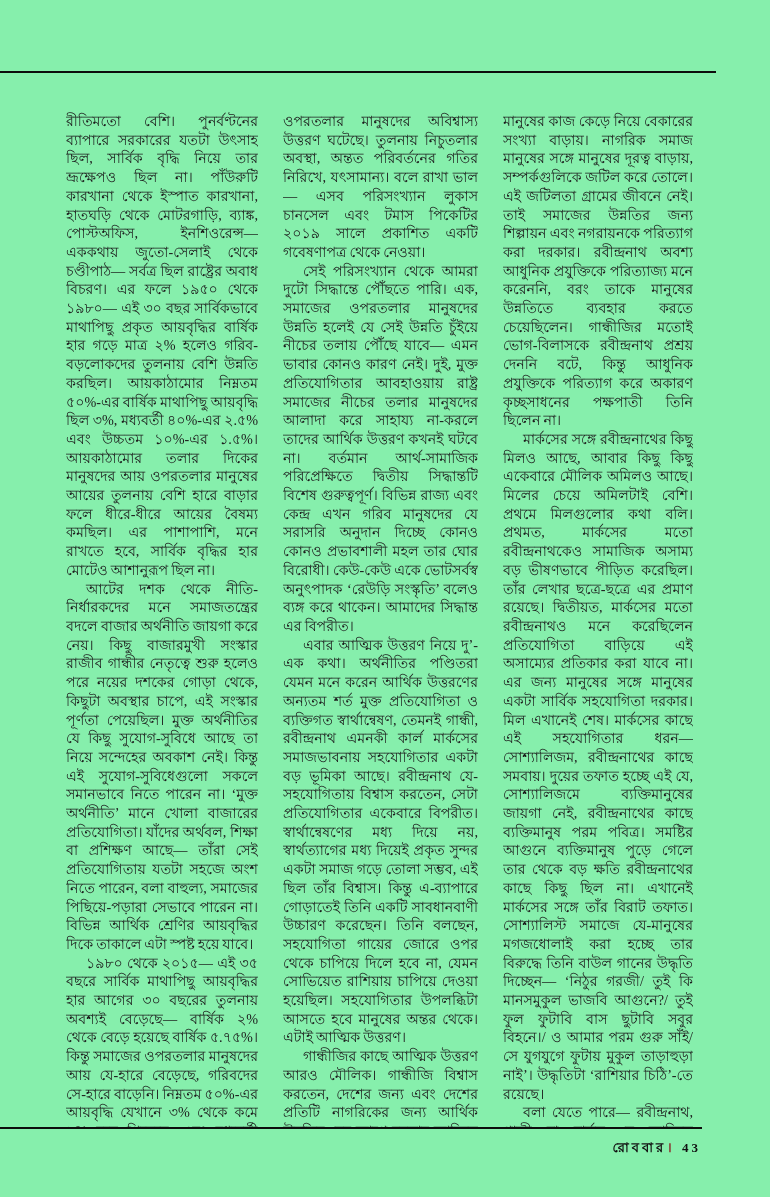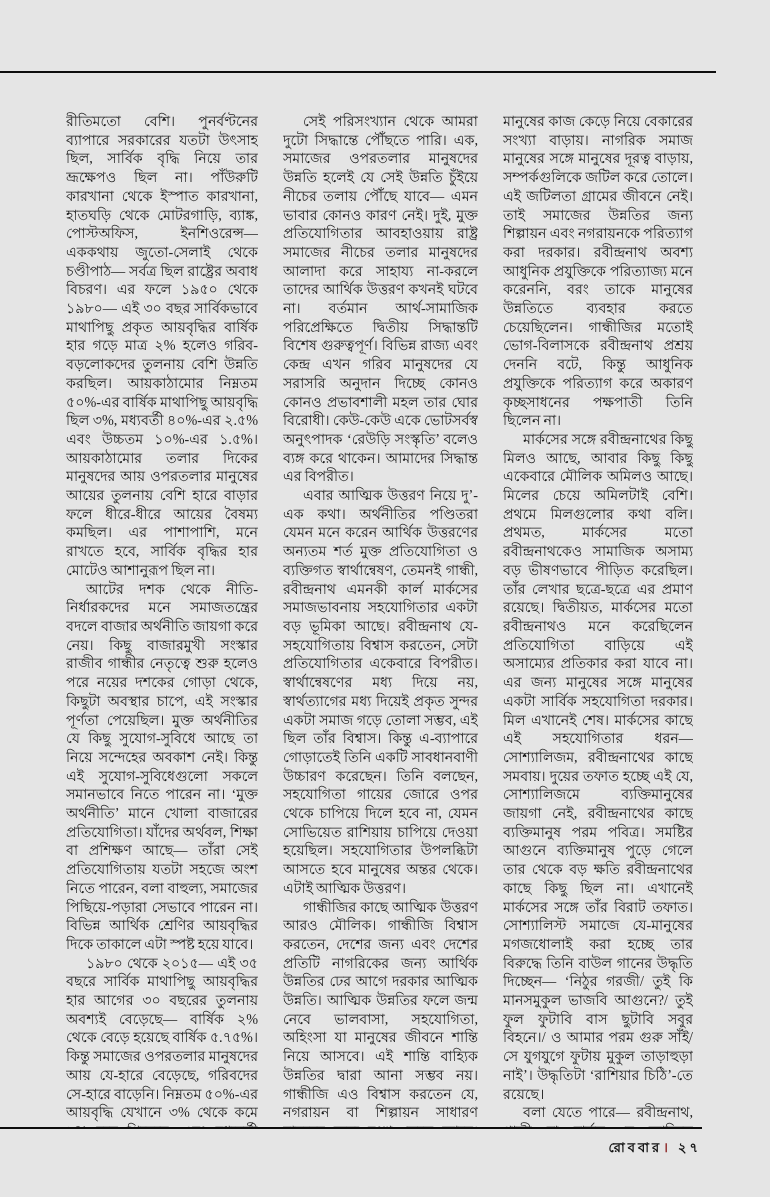--- a/index.html
+++ b/index.html
@@ -7,21 +7,21 @@
     background: #ffffff;
   }
   body {
     width: 770px; height: 1197px;
     position: relative;
     overflow: hidden;
     font-family: "Liberation Serif", "DejaVu Serif", serif;
   }
   .page {
     position: absolute; inset: 0;
-    background: #e5e5e5;
+    background: #86efac;
   }
   .rule {
     position: absolute; left: 0; height: 2px;
     background: #0d0d0d;
   }
   .rule-top    { top: 71px;  width: 716px; }
   .rule-bottom { top: 1127px; width: 702px; }
   .columns {
     position: absolute;
     left: 66px; top: 112px;
@@ -61,31 +61,32 @@
 
   <div class="rule rule-top"></div>
 
   <div class="columns">
     <div class="col col-1">
         <p class="para">রীতিমতো বেশি। পুনর্বণ্টনের ব্যাপারে সরকারের যতটা উৎসাহ ছিল, সার্বিক বৃদ্ধি নিয়ে তার ভ্রূক্ষেপও ছিল না। পাঁউরুটি কারখানা থেকে ইস্পাত কারখানা, হাতঘড়ি থেকে মোটরগাড়ি, ব্যাঙ্ক, পোস্টঅফিস, ইনশিওরেন্স— এককথায় জুতো-সেলাই থেকে চণ্ডীপাঠ— সর্বত্র ছিল রাষ্ট্রের অবাধ বিচরণ। এর ফলে ১৯৫০ থেকে ১৯৮০— এই ৩০ বছর সার্বিকভাবে মাথাপিছু প্রকৃত আয়বৃদ্ধির বার্ষিক হার গড়ে মাত্র ২% হলেও গরিব-বড়লোকদের তুলনায় বেশি উন্নতি করছিল। আয়কাঠামোর নিম্নতম ৫০%-এর বার্ষিক মাথাপিছু আয়বৃদ্ধি ছিল ৩%, মধ্যবর্তী ৪০%-এর ২.৫% এবং উচ্চতম ১০%-এর ১.৫%। আয়কাঠামোর তলার দিকের মানুষদের আয় ওপরতলার মানুষের আয়ের তুলনায় বেশি হারে বাড়ার ফলে ধীরে-ধীরে আয়ের বৈষম্য কমছিল। এর পাশাপাশি, মনে রাখতে হবে, সার্বিক বৃদ্ধির হার মোটেও আশানুরূপ ছিল না।</p>
         <p class="para indent">আটের দশক থেকে নীতি-নির্ধারকদের মনে সমাজতন্ত্রের বদলে বাজার অর্থনীতি জায়গা করে নেয়। কিছু বাজারমুখী সংস্কার রাজীব গান্ধীর নেতৃত্বে শুরু হলেও পরে নয়ের দশকের গোড়া থেকে, কিছুটা অবস্থার চাপে, এই সংস্কার পূর্ণতা পেয়েছিল। মুক্ত অর্থনীতির যে কিছু সুযোগ-সুবিধে আছে তা নিয়ে সন্দেহের অবকাশ নেই। কিন্তু এই সুযোগ-সুবিধেগুলো সকলে সমানভাবে নিতে পারেন না। ‘মুক্ত অর্থনীতি’ মানে খোলা বাজারের প্রতিযোগিতা। যাঁদের অর্থবল, শিক্ষা বা প্রশিক্ষণ আছে— তাঁরা সেই প্রতিযোগিতায় যতটা সহজে অংশ নিতে পারেন, বলা বাহুল্য, সমাজের পিছিয়ে-পড়ারা সেভাবে পারেন না। বিভিন্ন আর্থিক শ্রেণির আয়বৃদ্ধির দিকে তাকালে এটা স্পষ্ট হয়ে যাবে।</p>
         <p class="para indent">১৯৮০ থেকে ২০১৫— এই ৩৫ বছরে সার্বিক মাথাপিছু আয়বৃদ্ধির হার আগের ৩০ বছরের তুলনায় অবশ্যই বেড়েছে— বার্ষিক ২% থেকে বেড়ে হয়েছে বার্ষিক ৫.৭৫%। কিন্তু সমাজের ওপরতলার মানুষদের আয় যে-হারে বেড়েছে, গরিবদের সে-হারে বাড়েনি। নিম্নতম ৫০%-এর আয়বৃদ্ধি যেখানে ৩% থেকে কমে ২% হয়ে গিয়েছে, এবং মধ্যবর্তী ৪০%-এর আয়বৃদ্ধির হার প্রায় অপরিবর্তিত আছে, সেখানে উচ্চতম ১০%-এর বার্ষিক আয়বৃদ্ধির হার ১.৫% থেকে বেড়ে হয়েছে ১২.৪%। অর্থাৎ বিশ্বায়ন এবং খোলাবাজারের অর্থনীতির ফলে মাথাপিছু বৃদ্ধির সার্বিক হার উল্লেখযোগ্যভাবে বেড়েছে এবং সমাজের</p>
       </div>
     <div class="col col-2">
+        <p class="para">ওপরতলার মানুষদের অবিশ্বাস্য উত্তরণ ঘটেছে। তুলনায় নিচুতলার অবস্থা, অন্তত পরিবর্তনের গতির নিরিখে, যৎসামান্য। বলে রাখা ভাল— এসব পরিসংখ্যান লুকাস চানসেল এবং টমাস পিকেটির ২০১৯ সালে প্রকাশিত একটি গবেষণাপত্র থেকে নেওয়া।</p>
         <p class="para indent">সেই পরিসংখ্যান থেকে আমরা দুটো সিদ্ধান্তে পৌঁছতে পারি। এক, সমাজের ওপরতলার মানুষদের উন্নতি হলেই যে সেই উন্নতি চুঁইয়ে নীচের তলায় পৌঁছে যাবে— এমন ভাবার কোনও কারণ নেই। দুই, মুক্ত প্রতিযোগিতার আবহাওয়ায় রাষ্ট্র সমাজের নীচের তলার মানুষদের আলাদা করে সাহায্য না-করলে তাদের আর্থিক উত্তরণ কখনই ঘটবে না। বর্তমান আর্থ-সামাজিক পরিপ্রেক্ষিতে দ্বিতীয় সিদ্ধান্তটি বিশেষ গুরুত্বপূর্ণ। বিভিন্ন রাজ্য এবং কেন্দ্র এখন গরিব মানুষদের যে সরাসরি অনুদান দিচ্ছে কোনও কোনও প্রভাবশালী মহল তার ঘোর বিরোধী। কেউ-কেউ একে ভোটসর্বস্ব অনুৎপাদক ‘রেউড়ি সংস্কৃতি’ বলেও ব্যঙ্গ করে থাকেন। আমাদের সিদ্ধান্ত এর বিপরীত।</p>
         <p class="para indent">এবার আত্মিক উত্তরণ নিয়ে দু’-এক কথা। অর্থনীতির পণ্ডিতরা যেমন মনে করেন আর্থিক উত্তরণের অন্যতম শর্ত মুক্ত প্রতিযোগিতা ও ব্যক্তিগত স্বার্থান্বেষণ, তেমনই গান্ধী, রবীন্দ্রনাথ এমনকী কার্ল মার্কসের সমাজভাবনায় সহযোগিতার একটা বড় ভূমিকা আছে। রবীন্দ্রনাথ যে-সহযোগিতায় বিশ্বাস করতেন, সেটা প্রতিযোগিতার একেবারে বিপরীত। স্বার্থান্বেষণের মধ্য দিয়ে নয়, স্বার্থত্যাগের মধ্য দিয়েই প্রকৃত সুন্দর একটা সমাজ গড়ে তোলা সম্ভব, এই ছিল তাঁর বিশ্বাস। কিন্তু এ-ব্যাপারে গোড়াতেই তিনি একটি সাবধানবাণী উচ্চারণ করেছেন। তিনি বলছেন, সহযোগিতা গায়ের জোরে ওপর থেকে চাপিয়ে দিলে হবে না, যেমন সোভিয়েত রাশিয়ায় চাপিয়ে দেওয়া হয়েছিল। সহযোগিতার উপলব্ধিটা আসতে হবে মানুষের অন্তর থেকে। এটাই আত্মিক উত্তরণ।</p>
         <p class="para indent">গান্ধীজির কাছে আত্মিক উত্তরণ আরও মৌলিক। গান্ধীজি বিশ্বাস করতেন, দেশের জন্য এবং দেশের প্রতিটি নাগরিকের জন্য আর্থিক উন্নতির ঢের আগে দরকার আত্মিক উন্নতি। আত্মিক উন্নতির ফলে জন্ম নেবে ভালবাসা, সহযোগিতা, অহিংসা যা মানুষের জীবনে শান্তি নিয়ে আসবে। এই শান্তি বাহ্যিক উন্নতির দ্বারা আনা সম্ভব নয়। গান্ধীজি এও বিশ্বাস করতেন যে, নগরায়ন বা শিল্পায়ন সাধারণ মানুষের জন্য দুঃখ ডেকে আনে। আধুনিক প্রযুক্তি ও যন্ত্র</p>
       </div>
     <div class="col col-3">
         <p class="para">মানুষের কাজ কেড়ে নিয়ে বেকারের সংখ্যা বাড়ায়। নাগরিক সমাজ মানুষের সঙ্গে মানুষের দূরত্ব বাড়ায়, সম্পর্কগুলিকে জটিল করে তোলে। এই জটিলতা গ্রামের জীবনে নেই। তাই সমাজের উন্নতির জন্য শিল্পায়ন এবং নগরায়নকে পরিত্যাগ করা দরকার। রবীন্দ্রনাথ অবশ্য আধুনিক প্রযুক্তিকে পরিত্যাজ্য মনে করেননি, বরং তাকে মানুষের উন্নতিতে ব্যবহার করতে চেয়েছিলেন। গান্ধীজির মতোই ভোগ-বিলাসকে রবীন্দ্রনাথ প্রশ্রয় দেননি বটে, কিন্তু আধুনিক প্রযুক্তিকে পরিত্যাগ করে অকারণ কৃচ্ছসাধনের পক্ষপাতী তিনি ছিলেন না।</p>
         <p class="para indent">মার্কসের সঙ্গে রবীন্দ্রনাথের কিছু মিলও আছে, আবার কিছু কিছু একেবারে মৌলিক অমিলও আছে। মিলের চেয়ে অমিলটাই বেশি। প্রথমে মিলগুলোর কথা বলি। প্রথমত, মার্কসের মতো রবীন্দ্রনাথকেও সামাজিক অসাম্য বড় ভীষণভাবে পীড়িত করেছিল। তাঁর লেখার ছত্রে-ছত্রে এর প্রমাণ রয়েছে। দ্বিতীয়ত, মার্কসের মতো রবীন্দ্রনাথও মনে করেছিলেন প্রতিযোগিতা বাড়িয়ে এই অসাম্যের প্রতিকার করা যাবে না। এর জন্য মানুষের সঙ্গে মানুষের একটা সার্বিক সহযোগিতা দরকার। মিল এখানেই শেষ। মার্কসের কাছে এই সহযোগিতার ধরন— সোশ্যালিজম, রবীন্দ্রনাথের কাছে সমবায়। দুয়ের তফাত হচ্ছে এই যে, সোশ্যালিজমে ব্যক্তিমানুষের জায়গা নেই, রবীন্দ্রনাথের কাছে ব্যক্তিমানুষ পরম পবিত্র। সমষ্টির আগুনে ব্যক্তিমানুষ পুড়ে গেলে তার থেকে বড় ক্ষতি রবীন্দ্রনাথের কাছে কিছু ছিল না। এখানেই মার্কসের সঙ্গে তাঁর বিরাট তফাত। সোশ্যালিস্ট সমাজে যে-মানুষের মগজধোলাই করা হচ্ছে তার বিরুদ্ধে তিনি বাউল গানের উদ্ধৃতি দিচ্ছেন— ‘নিঠুর গরজী/ তুই কি মানসমুকুল ভাজবি আগুনে?/ তুই ফুল ফুটাবি বাস ছুটাবি সবুর বিহনে।/ ও আমার পরম গুরু সাঁই/ সে যুগযুগে ফুটায় মুকুল তাড়াহুড়া নাই’। উদ্ধৃতিটা ‘রাশিয়ার চিঠি’-তে রয়েছে।</p>
         <p class="para indent">বলা যেতে পারে— রবীন্দ্রনাথ, গান্ধী বা মার্কস যে আত্মিক উত্তরণের কথা ভেবেছিলেন, তা বাস্তবে প্রয়োগ করা যায়নি। গান্ধীজির রামরাজ্য, রবীন্দ্রনাথের সমবায় চিন্তা, বা মার্কস-বর্ণিত শ্রেণিহীন সমাজ— সবই শেষ পর্যন্ত কল্পনার স্তরে রয়ে গিয়েছে— কারণ স্বার্থান্বেষী মানুষের আত্মিক উত্তরণ সম্ভব হয়নি। আর সম্ভব হয়নি বলেই আর্থিক উত্তরণ এখনও একপেশে, সমাজের উঁচুতলার প্রতি পক্ষপাতদুষ্ট।</p>
       </div>
   </div>
 
   <div class="rule rule-bottom"></div>
 
   <div class="folio">
     <span>রোববার</span><span class="sep">।</span>
-    <span>২৭</span>
+    <span>43</span>
   </div>
 
 </div>
 
 </body></html>

